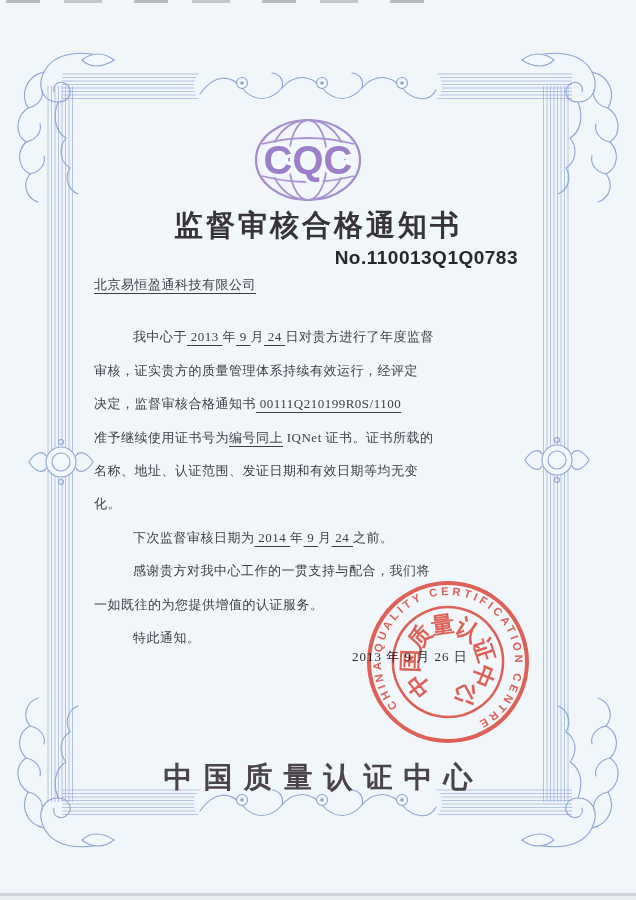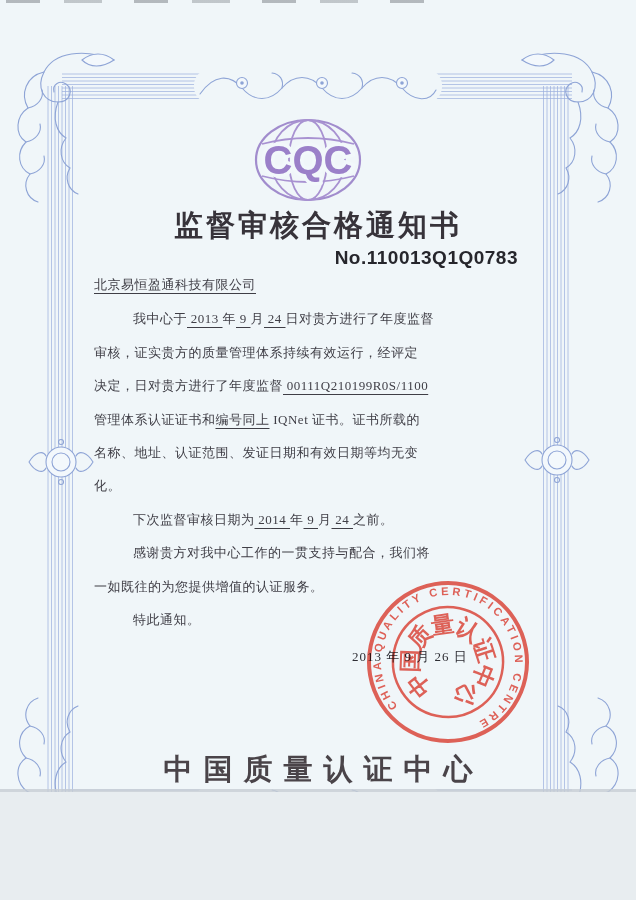--- a/index.html
+++ b/index.html
@@ -1,45 +1,45 @@
 <!DOCTYPE html>
 <html><head>
 <meta charset="utf-8">
 <style>
   html,body{margin:0;padding:0;background:#e8edf0;}
   .page{
-    position:relative;width:636px;height:792px;margin:0 auto;
+    position:relative;width:636px;height:896px;margin:0 auto;
     background:#f0f6f9;overflow:hidden;
     font-family:"Liberation Serif",serif;color:#3f3e46;
   }
   .frame{position:absolute;inset:0;pointer-events:none;}
   .scan-top{position:absolute;top:0;left:6px;width:430px;height:3px;opacity:.55;
     background:repeating-linear-gradient(90deg,#82878d 0 34px,transparent 34px 58px,#9aa0a5 58px 96px,transparent 96px 128px);}
   .scan-bottom{position:absolute;left:0;right:0;bottom:0;height:3px;background:#c7cdd3;opacity:.8;}
   .logo{position:absolute;left:248px;top:112px;}
   .logo-text{font-family:"Liberation Sans",sans-serif;font-weight:bold;font-size:40px;
     fill:#9b80c9;stroke:#f2f8fb;stroke-width:7px;paint-order:stroke;text-anchor:middle;}
   .doc-title{position:absolute;left:0;right:0;top:206px;text-align:center;
     font-size:29px;font-weight:bold;letter-spacing:3px;color:#37333a;margin:0;}
   .doc-no{position:absolute;top:247px;right:118px;
     font-family:"Liberation Sans",sans-serif;font-weight:bold;font-size:19px;
     color:#26262c;letter-spacing:.5px;}
   .body-text{position:absolute;left:94px;top:268px;width:436px;font-size:13px;}
   .line{white-space:nowrap;height:33.4px;line-height:33.4px;letter-spacing:.5px;}
   .line.indent{padding-left:39px;}
-  .line.gap{margin-top:1px;}
+  .line.gap{margin-top:19px;}
   .u{text-decoration:underline;text-underline-offset:4px;text-decoration-thickness:1.1px;}
   .issue-date{position:absolute;left:352px;top:640px;font-size:13px;line-height:33px;letter-spacing:1px;color:#2e2e34;}
   .seal{position:absolute;left:358px;top:572px;mix-blend-mode:multiply;opacity:.88;}
   .seal-stroke{fill:none;stroke:#e94e42;}
   .seal-ring-text{font-family:"Liberation Sans",sans-serif;font-weight:bold;font-size:11.2px;
     letter-spacing:1px;fill:#e94e42;}
   .seal-char{font-size:23px;font-weight:bold;fill:#e94e42;text-anchor:middle;}
   .footer-title{position:absolute;left:0;right:0;top:742px;text-align:center;
-    font-size:29px;font-weight:bold;letter-spacing:11px;text-indent:11px;color:#4a4449;margin:8px;}
+    font-size:29px;font-weight:bold;letter-spacing:11px;text-indent:11px;color:#4a4449;margin:16px;}
   .orn{stroke:#8ea4d6;fill:none;stroke-width:1.1;stroke-linecap:round;}
   .orn-fill{stroke:#8ea4d6;fill:#f3f8fc;stroke-width:1.1;}
   .band{stroke:#9cb0de;stroke-width:.8;opacity:.9;fill:none;}
 </style>
 </head>
 <body>
 
 <div class="page">
 
   <svg class="frame" viewBox="0 0 636 900">
@@ -103,22 +103,22 @@
   </svg>
 
   <h1 class="doc-title">监督审核合格通知书</h1>
 
   <div class="doc-no">No.110013Q1Q0783</div>
 
   <div class="body-text" id="body-text">
       <div class="line"><span class="u">北京易恒盈通科技有限公司</span></div>
       <div class="line indent gap"><span>我中心于</span><span class="u"> 2013 </span><span>年</span><span class="u"> 9 </span><span>月</span><span class="u"> 24 </span><span>日对贵方进行了年度监督</span></div>
       <div class="line"><span>审核，证实贵方的质量管理体系持续有效运行，经评定</span></div>
-      <div class="line"><span>决定，日对贵方进行了年度监督</span><span class="u"> 00111Q210199R0S/1100</span></div>
-      <div class="line"><span>管理体系认证证书和</span><span class="u">编号同上</span><span> IQNet 证书。证书所载的</span></div>
+      <div class="line"><span>决定，监督审核合格通知书</span><span class="u"> 00111Q210199R0S/1100</span></div>
+      <div class="line"><span>准予继续使用证书号为</span><span class="u">编号同上</span><span> IQNet 证书。证书所载的</span></div>
       <div class="line"><span>名称、地址、认证范围、发证日期和有效日期等均无变</span></div>
       <div class="line"><span>化。</span></div>
       <div class="line indent"><span>下次监督审核日期为</span><span class="u"> 2014 </span><span>年</span><span class="u"> 9 </span><span>月</span><span class="u"> 24 </span><span>之前。</span></div>
       <div class="line indent"><span>感谢贵方对我中心工作的一贯支持与配合，我们将</span></div>
       <div class="line"><span>一如既往的为您提供增值的认证服务。</span></div>
       <div class="line indent"><span>特此通知。</span></div>
     </div>
 
   <div class="issue-date">2013 年 9 月 26 日</div>
 

